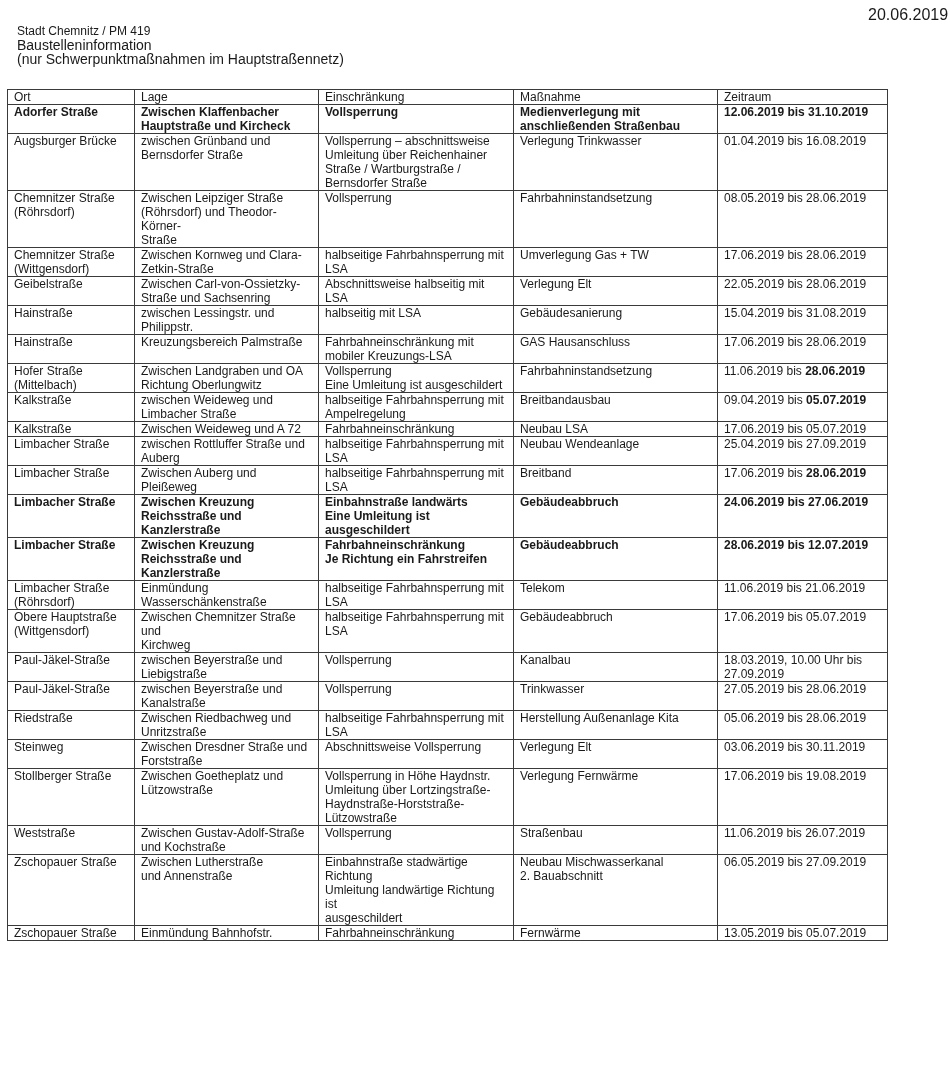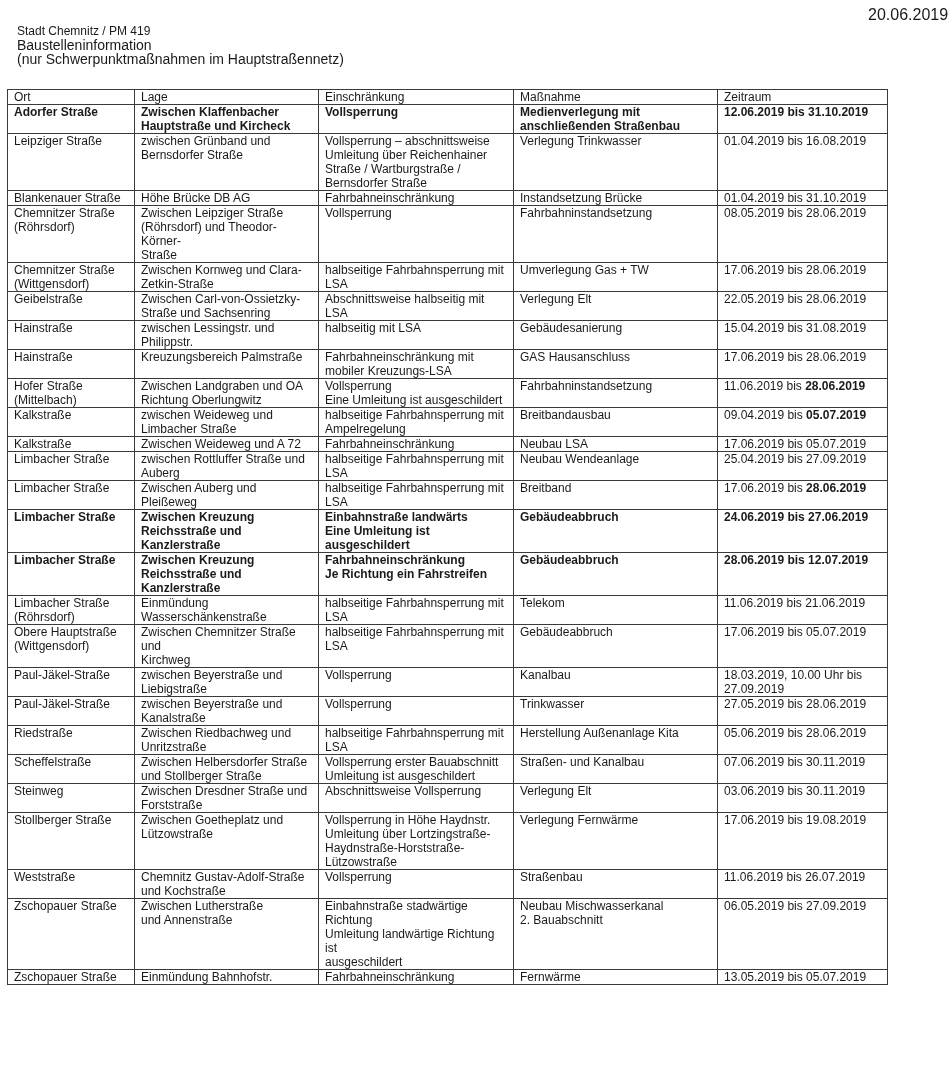--- a/index.html
+++ b/index.html
@@ -57,38 +57,31 @@
       <tr class="bold">
         <td>Adorfer Straße</td>
         <td>Zwischen Klaffenbacher
 Hauptstraße und Kircheck</td>
         <td>Vollsperrung</td>
         <td>Medienverlegung mit
 anschließenden Straßenbau</td>
         <td><span>12.06.2019 bis </span><span class="b">31.10.2019</span></td>
       </tr>
       <tr>
-        <td>Leipziger Straße</td>
+        <td>Augsburger Brücke</td>
         <td>zwischen Grünband und
 Bernsdorfer Straße</td>
         <td>Vollsperrung – abschnittsweise
 Umleitung über Reichenhainer
 Straße / Wartburgstraße /
 Bernsdorfer Straße</td>
         <td>Verlegung Trinkwasser</td>
         <td><span>01.04.2019 bis </span><span>16.08.2019</span></td>
       </tr>
       <tr>
-        <td>Blankenauer Straße</td>
-        <td>Höhe Brücke DB AG</td>
-        <td>Fahrbahneinschränkung</td>
-        <td>Instandsetzung Brücke</td>
-        <td><span>01.04.2019 bis </span><span>31.10.2019</span></td>
-      </tr>
-      <tr>
         <td>Chemnitzer Straße
 (Röhrsdorf)</td>
         <td>Zwischen Leipziger Straße
 (Röhrsdorf) und Theodor-Körner-
 Straße</td>
         <td>Vollsperrung</td>
         <td>Fahrbahninstandsetzung</td>
         <td><span>08.05.2019 bis </span><span>28.06.2019</span></td>
       </tr>
       <tr>
@@ -228,29 +221,20 @@
         <td><span>27.05.2019 bis </span><span>28.06.2019</span></td>
       </tr>
       <tr>
         <td>Riedstraße</td>
         <td>Zwischen Riedbachweg und
 Unritzstraße</td>
         <td>halbseitige Fahrbahnsperrung mit
 LSA</td>
         <td>Herstellung Außenanlage Kita</td>
         <td><span>05.06.2019 bis </span><span>28.06.2019</span></td>
-      </tr>
-      <tr>
-        <td>Scheffelstraße</td>
-        <td>Zwischen Helbersdorfer Straße
-und Stollberger Straße</td>
-        <td>Vollsperrung erster Bauabschnitt
-Umleitung ist ausgeschildert</td>
-        <td>Straßen- und Kanalbau</td>
-        <td><span>07.06.2019 bis </span><span>30.11.2019</span></td>
       </tr>
       <tr>
         <td>Steinweg</td>
         <td>Zwischen Dresdner Straße und
 Forststraße</td>
         <td>Abschnittsweise Vollsperrung</td>
         <td>Verlegung Elt</td>
         <td><span>03.06.2019 bis </span><span>30.11.2019</span></td>
       </tr>
       <tr>
@@ -259,21 +243,21 @@
 Lützowstraße</td>
         <td>Vollsperrung in Höhe Haydnstr.
 Umleitung über Lortzingstraße-
 Haydnstraße-Horststraße-
 Lützowstraße</td>
         <td>Verlegung Fernwärme</td>
         <td><span>17.06.2019 bis </span><span>19.08.2019</span></td>
       </tr>
       <tr>
         <td>Weststraße</td>
-        <td>Chemnitz Gustav-Adolf-Straße
+        <td>Zwischen Gustav-Adolf-Straße
 und Kochstraße</td>
         <td>Vollsperrung</td>
         <td>Straßenbau</td>
         <td><span>11.06.2019 bis </span><span>26.07.2019</span></td>
       </tr>
       <tr>
         <td>Zschopauer Straße</td>
         <td>Zwischen Lutherstraße
 und Annenstraße</td>
         <td>Einbahnstraße stadwärtige

